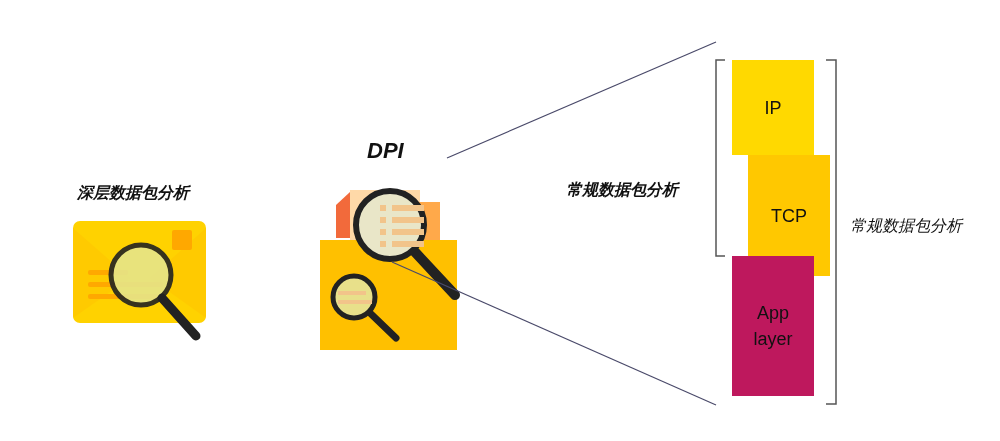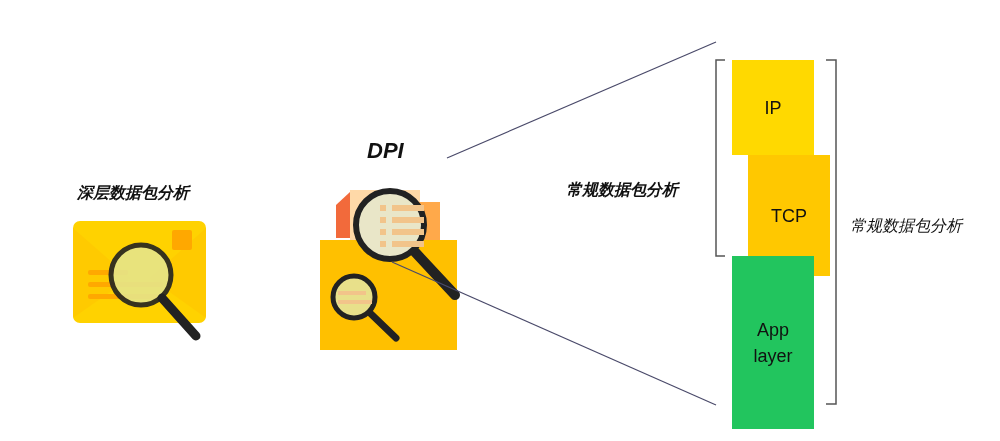--- a/index.html
+++ b/index.html
@@ -52,17 +52,17 @@
   <line x1="447" y1="158" x2="716" y2="42" stroke="#4a4a6a" stroke-width="1.2"></line>
   <line x1="392" y1="262" x2="716" y2="405" stroke="#4a4a6a" stroke-width="1.2"></line>
 
   <polyline points="725,60 716,60 716,256 725,256" fill="none" stroke="#555" stroke-width="1.5"></polyline>
 
   <polyline points="826,60 836,60 836,404 826,404" fill="none" stroke="#555" stroke-width="1.5"></polyline>
 </svg>
 
 <div class="bar" style="top:60px; height:95px; background:#FFD900;">IP</div>
 <div class="bar" style="top:155px; height:121px; background:#FFC800;margin-left:16px;">TCP</div>
-<div class="bar" style="top:256px; height:173px; background:#22c55e; white-space:pre-line;">App
+<div class="bar" style="top:256px; height:140px; background:#be185d; white-space:pre-line;">App
 layer</div>
 
 <div class="abs label" style="left:566px; top:168px; font-size:16px;margin-top:12px;">常规数据包分析</div>
 <div class="abs label" style="left:850px; top:216px; font-size:16px; font-weight:normal;">常规数据包分析</div>
 
 </body></html>

